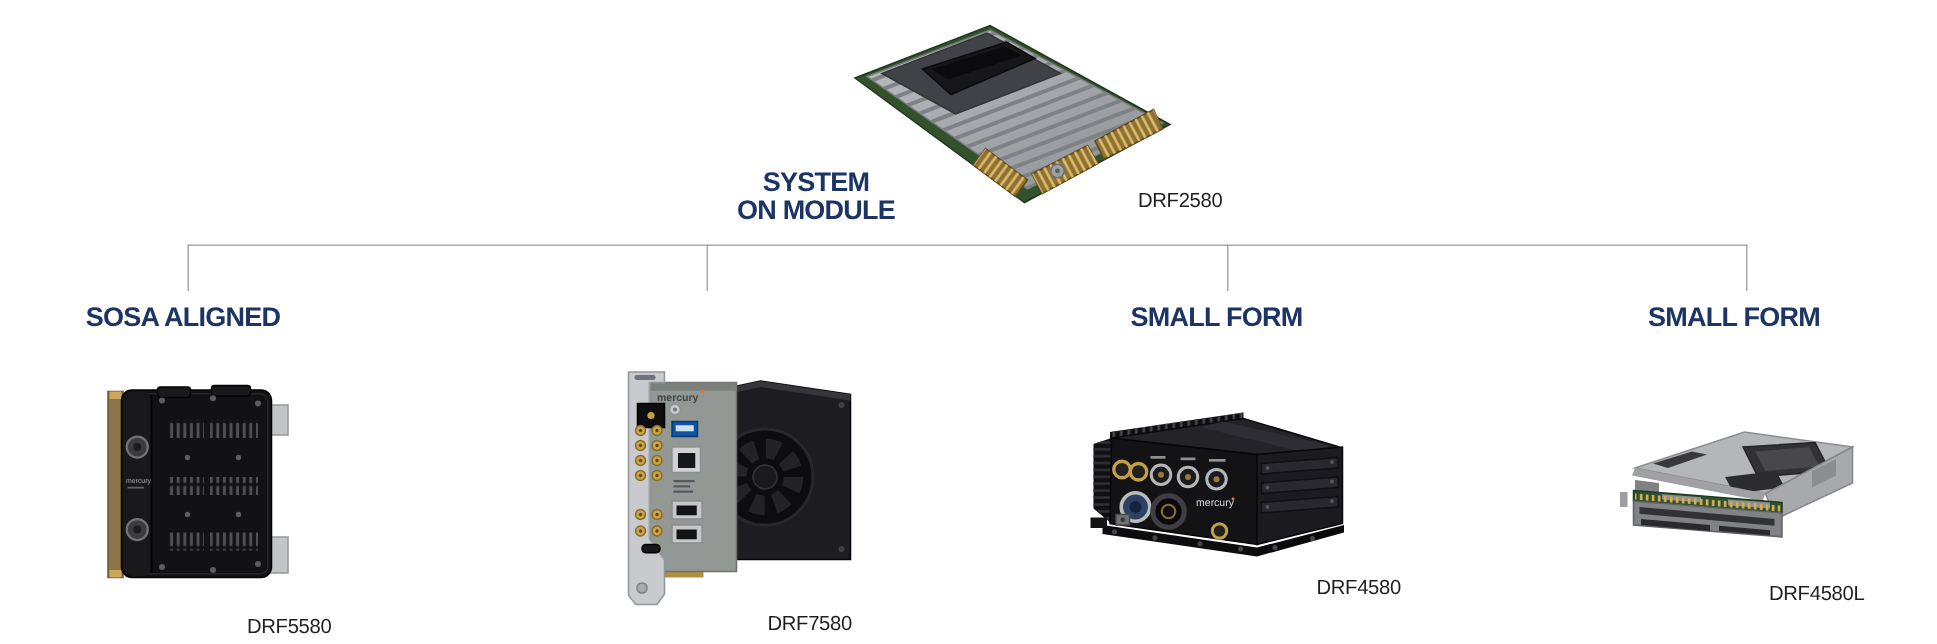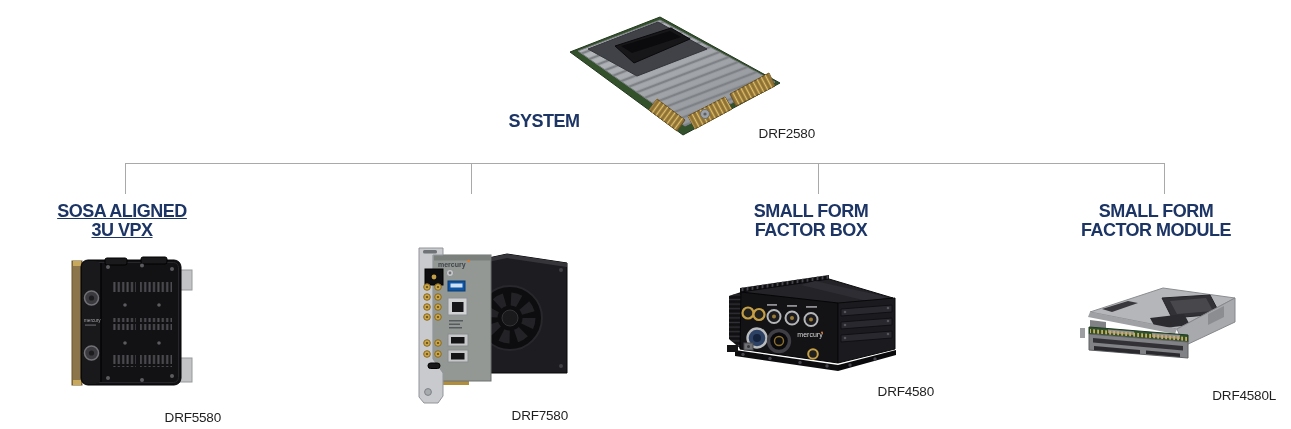--- a/index.html
+++ b/index.html
@@ -64,20 +64,21 @@
 <div class="canvas">
 
   <div class="tree-line h-line" style="left:125px;top:163px;width:1040px;"></div>
   <div class="tree-line v-line" style="left:125px;top:163px;height:31px;"></div>
   <div class="tree-line v-line" style="left:471px;top:163px;height:31px;"></div>
   <div class="tree-line v-line" style="left:818px;top:163px;height:31px;"></div>
   <div class="tree-line v-line" style="left:1164px;top:163px;height:31px;"></div>
 
   <div class="cat-label" style="left:479px;top:91px;width:130px;margin-top:21px;">
     <span>SYSTEM</span>
+    <span>ON MODULE</span>
   </div>
   <div class="model-label" style="left:695px;top:126px;width:120px;">DRF2580</div>
 
   <svg class="product" style="left:555px;top:8px;" width="230" height="130" viewBox="0 0 230 130">
     <g>
       <polygon points="15,44 105,9 225,75 128,127" fill="#33522c" stroke="#22371d"></polygon>
       <polygon points="23,43 105,12 220,74 130,118" fill="url(#hsGrad)" stroke="#797c81"></polygon>
       <polygon points="23,43 105,12 220,74 130,118" fill="url(#p-hsfins)"></polygon>
       <polygon points="33,41 103,14 152,41 82,68" fill="#404247" stroke="#33353a"></polygon>
       <polygon points="60,38 116,20 135,31 79,55" fill="#17171a" stroke="#0a0a0c"></polygon>
@@ -88,23 +89,22 @@
         <polygon points="175,86 214,65 220,78 181,98" fill="#8e7134" stroke="#62491c"></polygon>
         <polygon points="175,86 214,65 220,78 181,98" fill="url(#p-goldpins)"></polygon>
         <polygon points="102,91 130,112 122,123 94,102" fill="#8e7134" stroke="#62491c"></polygon>
         <polygon points="102,91 130,112 122,123 94,102" fill="url(#p-goldpins3)"></polygon>
       </g>
       <circle cx="150" cy="106" r="4.5" fill="#9ea1a5" stroke="#6c6f73"></circle>
       <circle cx="150" cy="106" r="1.6" fill="#5c5f63"></circle>
     </g>
   </svg>
 
-  <div class="cat-label" style="left:27px;top:202px;width:190px;text-decoration:underline;">
+  <div class="cat-label" style="left:27px;top:202px;width:190px;">
     <span>SOSA ALIGNED</span>
-    <span>3U VPX</span>
   </div>
   <svg class="product" style="left:55px;top:253px;" width="164" height="142" viewBox="0 0 164 142">
     <g>
       <rect x="17" y="8" width="10" height="124" fill="#8c754a" stroke="#6b572f"></rect>
       <rect x="18" y="8" width="8" height="5" fill="#c8a85a"></rect>
       <rect x="18" y="127" width="8" height="5" fill="#c8a85a"></rect>
       <rect x="124" y="17" width="13" height="20" fill="#c2c4c6" stroke="#96989a"></rect>
       <rect x="124" y="105" width="13" height="24" fill="#c2c4c6" stroke="#96989a"></rect>
       <rect x="26" y="7" width="100" height="125" rx="7" fill="#121214" stroke="#030305"></rect>
       <rect x="28.5" y="9.5" width="95" height="120" rx="5" fill="none" stroke="#27272b"></rect>
@@ -214,21 +214,20 @@
       <rect x="38" y="95" width="13.5" height="6.5" fill="#141417"></rect>
       <rect x="35" y="108" width="20" height="12" fill="#c5c7c9" stroke="#8a8c8e"></rect>
       <rect x="38" y="111" width="13.5" height="6.5" fill="#141417"></rect>
       <rect x="15" y="121" width="12" height="5.5" rx="2.6" fill="#17171a" stroke="#000"></rect>
     </g>
   </svg>
   <div class="model-label" style="left:448px;top:408px;width:120px;">DRF7580</div>
 
   <div class="cat-label" style="left:716px;top:202px;width:190px;">
     <span>SMALL FORM</span>
-    <span>FACTOR BOX</span>
   </div>
   <svg class="product" style="left:725px;top:265px;" width="178" height="122" viewBox="0 0 178 122">
     <g>
       <polygon points="4,31 16,27 16,84 4,74" fill="#101013"></polygon>
       <polygon points="4,31 16,27 16,84 4,74" fill="url(#p-hfins)"></polygon>
       <polygon points="15,23 104,10 104,17 15,30" fill="#0e0e10"></polygon>
       <polygon points="15,23 104,10 104,17 15,30" fill="url(#p-vticks)"></polygon>
       <polygon points="16,27 104,14 168,33 82,50" fill="#232328" stroke="#0b0b0d"></polygon>
       <polygon points="90,16 162,32 146,37 76,20" fill="#2d2d33"></polygon>
       <polygon points="16,27 113,38 113,98 15,84" fill="#131316" stroke="#060608"></polygon>
@@ -280,21 +279,20 @@
       <rect x="19" y="78" width="9" height="7" fill="#6f7175" stroke="#494b4f"></rect>
       <circle cx="23.5" cy="81.5" r="1.5" fill="#35373b"></circle>
       <text x="85" y="72" text-anchor="middle" font-size="7" fill="#d9d9db">mercury</text>
       <circle cx="97" cy="67.5" r="1" fill="#e87722"></circle>
     </g>
   </svg>
   <div class="model-label" style="left:814px;top:384px;width:120px;">DRF4580</div>
 
   <div class="cat-label" style="left:1061px;top:202px;width:190px;">
     <span>SMALL FORM</span>
-    <span>FACTOR MODULE</span>
   </div>
   <svg class="product" style="left:1080px;top:284px;" width="160" height="84" viewBox="0 0 160 84">
     <g>
       <polygon points="10,28 83,4 155,14 97,45" fill="#b4b6b9" stroke="#8b8d90"></polygon>
       <g>
         <polygon points="22,25 48,17 58,19 32,28" fill="#39393d"></polygon>
         <polygon points="82,14 130,11 140,30 92,34" fill="#313136" stroke="#252528"></polygon>
         <polygon points="90,17 126,14 133,27 97,30" fill="#47474c"></polygon>
         <polygon points="70,34 104,30 110,41 76,45" fill="#2c2c30"></polygon>
       </g>
@@ -306,15 +304,15 @@
       <polygon points="28,45.5 54,47.5 54,51 28,49" fill="#8e9092"></polygon>
       <polygon points="72,49 100,51 100,55 72,53" fill="#8e9092"></polygon>
       <polygon points="10,45 107,53 107,57 10,49" fill="url(#p-pcbpins)"></polygon>
       <polygon points="9,50 108,58 108,74 9,66" fill="#808285" stroke="#5f6164"></polygon>
       <polygon points="13,54 103,62 103,66.5 13,58.5" fill="#323236"></polygon>
       <polygon points="14,62 60,66 60,70 14,66" fill="#2a2a2e"></polygon>
       <polygon points="66,66.5 100,69.5 100,73 66,70" fill="#2a2a2e"></polygon>
       <rect x="0" y="44" width="5" height="10" fill="#9c9ea1"></rect>
     </g>
   </svg>
-  <div class="model-label" style="left:1156px;top:388px;width:120px;">DRF4580L</div>
+  <div class="model-label" style="left:1123px;top:388px;width:120px;">DRF4580L</div>
 
 </div>
 
 </body></html>

